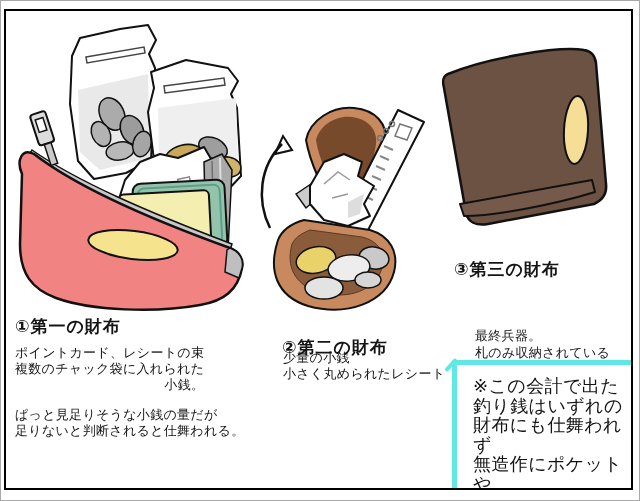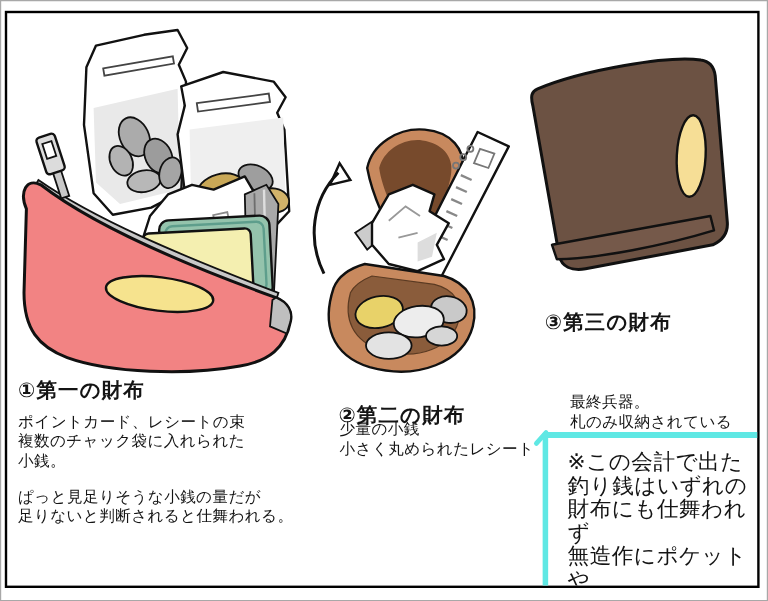--- a/index.html
+++ b/index.html
@@ -148,21 +148,21 @@
 
     <svg style="left:420px; top:25px;" width="205" height="215" viewBox="0 0 205 215">
       <g>
         <path d="M22,38 C60,22 132,10 158,14 C166,15 169,20 170,27 L180,148 C181,157 177,164 168,168 L62,188 C50,190 42,186 40,177 L18,52 C16,44 17,40 22,38 Z" fill="#6C5243" stroke="#111" stroke-width="2.5" stroke-linejoin="round"></path>
         <path d="M34,168 L166,144 L169,156 C130,168 70,180 38,180 Z" fill="#75594A" stroke="#111" stroke-width="2" stroke-linejoin="round"></path>
         <ellipse cx="150" cy="94" rx="12" ry="34" transform="rotate(3 150 94)" fill="#F6DE96" stroke="#111" stroke-width="2"></ellipse>
       </g>
     </svg>
 
     <div class="abs jp heading" style="left:9px; top:304px;">①第一の財布</div>
-    <div class="abs jp body-text" style="left:9px; top:334px;">ポイントカード、レシートの束
+    <div class="abs jp body-text" style="left:9px; top:334px;text-align:right;">ポイントカード、レシートの束
 複数のチャック袋に入れられた
 小銭。</div>
     <div class="abs jp body-text" style="left:9px; top:396px;">ぱっと見足りそうな小銭の量だが
 足りないと判断されると仕舞われる。</div>
 
     <div class="abs jp heading" style="left:276px; top:325px;">②第二の財布</div>
     <div class="abs jp body-text" style="left:277px; top:339px;font-family:Liberation Serif, serif;">少量の小銭
 小さく丸められたレシート</div>
 
     <div class="abs jp heading" style="left:448px; top:247px;">③第三の財布</div>

